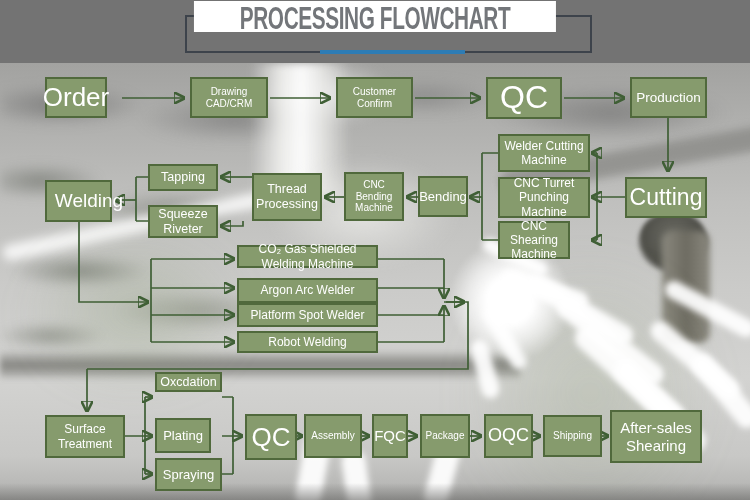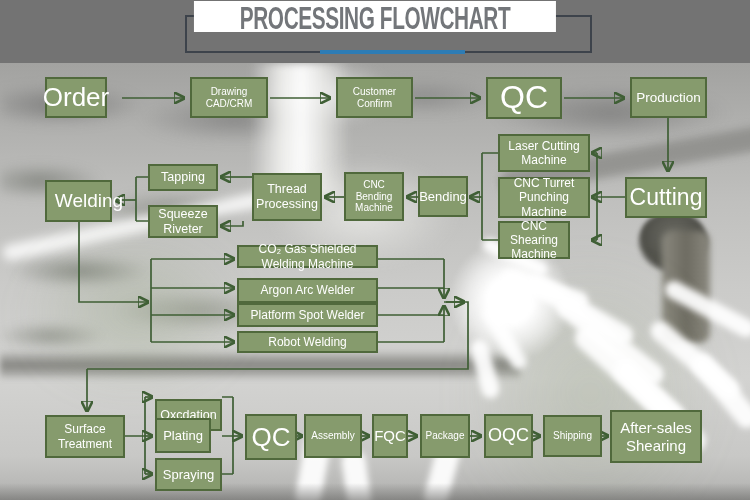--- a/index.html
+++ b/index.html
@@ -163,21 +163,21 @@
 </svg>
 
 <div class="node fs26" style="left:45px;top:77px;width:62px;height:41px">Order</div>
 <div class="node" style="left:190px;top:77px;width:78px;height:41px">Drawing
 CAD/CRM</div>
 <div class="node" style="left:336px;top:77px;width:77px;height:41px">Customer
 Confirm</div>
 <div class="node fs32" style="left:486px;top:77px;width:76px;height:42px">QC</div>
 <div class="node fs135" style="left:630px;top:77px;width:77px;height:41px">Production</div>
 
-<div class="node fs12" style="left:498px;top:134px;width:92px;height:38px">Laser Cutting
+<div class="node fs12" style="left:498px;top:134px;width:92px;height:38px">Welder Cutting
 Machine</div>
 <div class="node fs12" style="left:498px;top:177px;width:92px;height:41px">CNC Turret
 Punching
 Machine</div>
 <div class="node fs12" style="left:498px;top:221px;width:72px;height:38px">CNC Shearing
 Machine</div>
 <div class="node fs23" style="left:625px;top:177px;width:82px;height:41px">Cutting</div>
 
 <div class="node fs13" style="left:418px;top:176px;width:50px;height:41px">Bending</div>
 <div class="node" style="left:344px;top:172px;width:60px;height:49px">CNC
@@ -191,21 +191,21 @@
 <div class="node fs19" style="left:45px;top:180px;width:67px;height:42px">Welding</div>
 
 <div class="node fs12" style="left:237px;top:245px;width:141px;height:23px">CO₂ Gas Shielded
 Welding Machine</div>
 <div class="node fs12" style="left:237px;top:278px;width:141px;height:25px">Argon Arc Welder</div>
 <div class="node fs12" style="left:237px;top:303px;width:141px;height:24px">Platform Spot Welder</div>
 <div class="node fs12" style="left:237px;top:331px;width:141px;height:22px">Robot Welding</div>
 
 <div class="node fs12" style="left:45px;top:415px;width:80px;height:43px">Surface
 Treatment</div>
-<div class="node fs125" style="left:155px;top:399px;width:67px;height:32px">Oxcdation</div>
+<div class="node fs125" style="left:155px;top:372px;width:67px;height:20px">Oxcdation</div>
 <div class="node fs13" style="left:155px;top:418px;width:56px;height:35px">Plating</div>
 <div class="node fs13" style="left:155px;top:458px;width:67px;height:33px">Spraying</div>
 <div class="node fs26" style="left:245px;top:414px;width:52px;height:46px">QC</div>
 <div class="node" style="left:304px;top:414px;width:58px;height:44px">Assembly</div>
 <div class="node fs15" style="left:372px;top:414px;width:36px;height:44px">FQC</div>
 <div class="node" style="left:420px;top:414px;width:50px;height:44px">Package</div>
 <div class="node fs14" style="left:484px;top:414px;width:49px;height:44px">OQC</div>
 <div class="node" style="left:543px;top:415px;width:59px;height:42px">Shipping</div>
 <div class="node fs15" style="left:610px;top:410px;width:92px;height:53px">After-sales
 Shearing</div>

